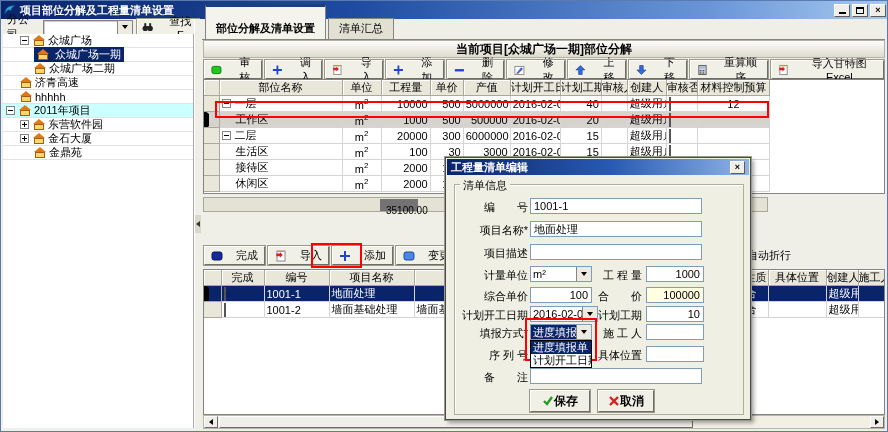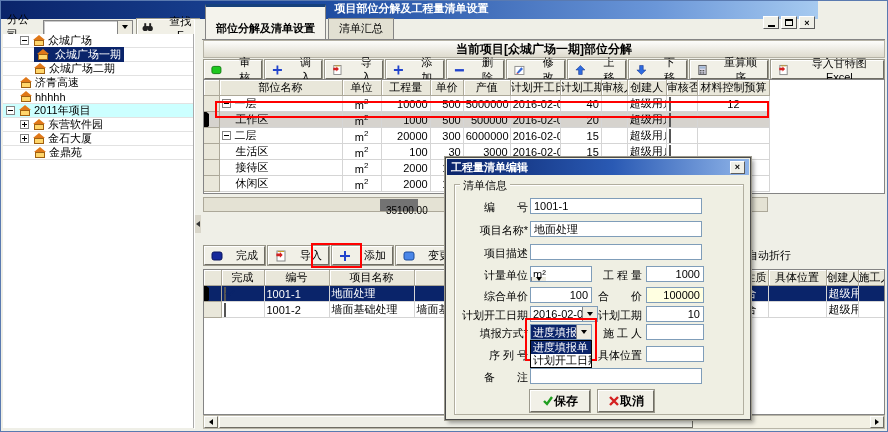--- a/index.html
+++ b/index.html
@@ -1,20 +1,20 @@
 <!DOCTYPE html>
 <html><head>
 <meta charset="utf-8">
 <style>
   * { margin:0; padding:0; box-sizing:border-box; font-family:"Liberation Sans","DejaVu Sans",sans-serif; }
   body { background:#c8c8c8; }
   .win { position:relative; width:888px; height:432px; background:#EFEFE7; border:1px solid #5A7AB0; overflow:hidden; }
   .abs { position:absolute; }
   
-  .titlebar { left:0; top:0; width:817px; height:18px; background:linear-gradient(90deg,#0A246A 0%,#1E4CA1 40%,#6A96D8 80%,#A6CAF0 100%); display:flex; align-items:center; padding:0 3px;flex-direction:column; }
+  .titlebar { left:0; top:0; width:888px; height:18px; background:linear-gradient(90deg,#0A246A 0%,#1E4CA1 40%,#6A96D8 80%,#A6CAF0 100%); display:flex; align-items:center; padding:0 3px; }
   .titlebar .ttl { color:#fff; font-size:11px; font-weight:bold; margin-left:4px; }
   .winbtn { width:16px; height:13px; background:#EFEFE7; border:1px solid; border-color:#fff #5c5c5c #5c5c5c #fff; margin-left:2px; display:flex; align-items:center; justify-content:center; font-size:9px; font-weight:bold; color:#000; }
   .winctl { margin-left:auto; display:flex; }
   .minglyph { width:7px; height:2px; background:#000; margin-top:6px; }
   .maxglyph { width:8px; height:7px; border:1px solid #000; border-top-width:2px; }
   
   .companyrow { left:2px; top:19px; width:196px; height:14px; display:flex; align-items:center; }
   .lbl { font-size:11px; color:#000; }
   .combo { background:#fff; border:1px solid #848484; box-shadow:inset 1px 1px 0 #c9c9c9; display:flex; }
   .combo .cval { flex:1; font-size:11px; padding:0 3px; overflow:hidden; white-space:nowrap; }
@@ -526,21 +526,21 @@
     <span class="flabel" style="left:8px;top:42px;">编　　号</span>
     <input class="finput" style="left: 84px; top: 40px; width: 172px;" value="1001-1">
 
     <span class="flabel" style="left:8px;top:65px;">项目名称*</span>
     <input class="finput" style="left: 84px; top: 63px; width: 172px;" value="地面处理">
 
     <span class="flabel" style="left:8px;top:88px;">项目描述</span>
     <input class="finput" style="left: 84px; top: 86px; width: 172px;">
 
     <span class="flabel" style="left:8px;top:110px;">计量单位</span>
-    <span class="fcombo" style="left:84px;top:108px;width:62px;flex-direction:column;">
+    <span class="fcombo" style="left:84px;top:108px;width:62px;">
         <span class="cval">m²</span>
         <span class="cbtn">
           <span class="tri-d"></span>
         </span>
       </span>
     <span class="flabel" style="left:122px;top:110px;">工 程 量</span>
     <input class="finput num" style="left: 200px; top: 108px; width: 58px; text-align: right;" value="1000">
 
     <span class="flabel" style="left:8px;top:131px;">综合单价</span>
     <input class="finput" style="left: 84px; top: 129px; width: 62px; text-align: right;" value="100">

